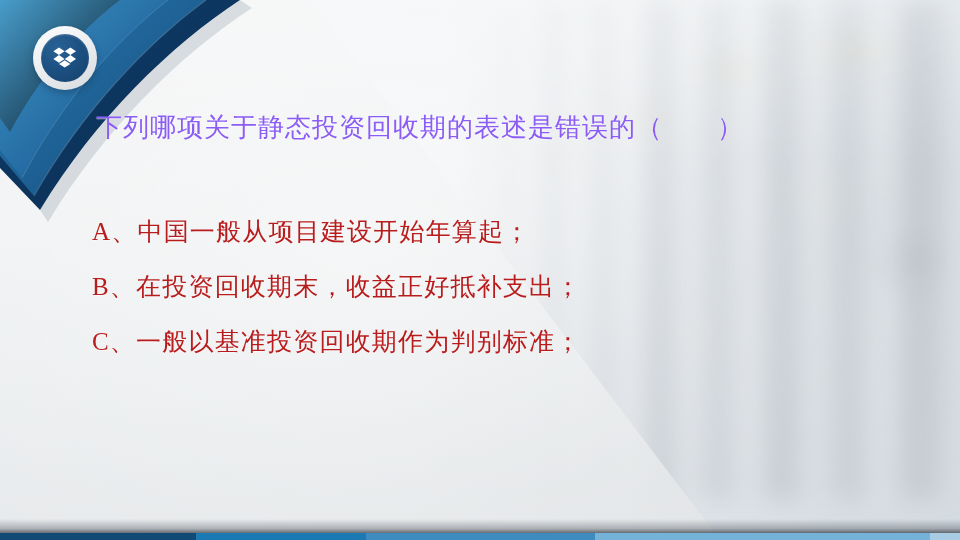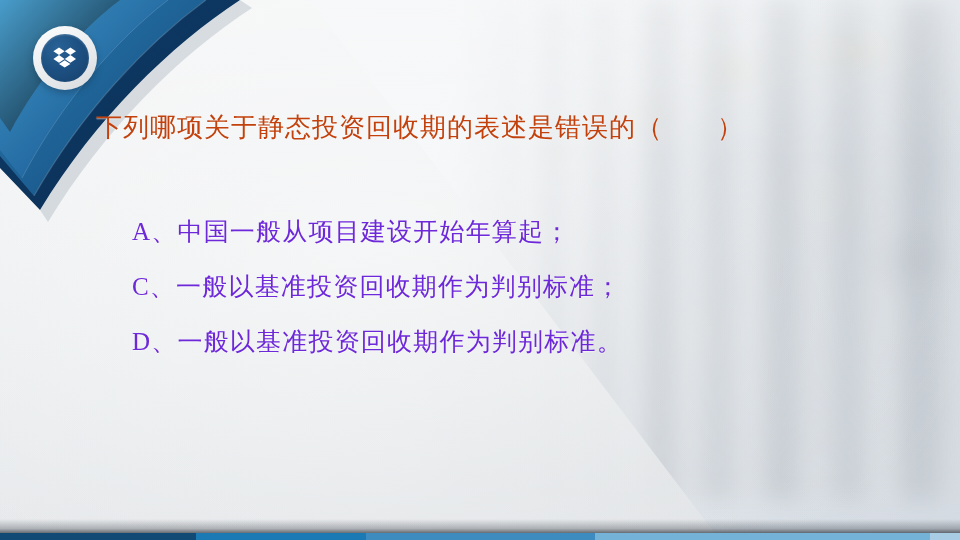--- a/index.html
+++ b/index.html
@@ -155,43 +155,42 @@
   }
   .badge-disc svg { display: block; }
 
   
   .question-title {
     position: absolute;
     left: 96px;
     top: 112px;
     font-size: 26px;
     line-height: 1.25;
-    color: #c2410c;
+    color: #8b5cf6;
     letter-spacing: 1px;
     white-space: nowrap;
     text-shadow: 0 1px 1px rgba(255,255,255,0.55);
   }
 
   .options {
     position: absolute;
     left: 92px;
     top: 204px;
     width: 760px;
   }
   .option-row {
     font-size: 25px;
     line-height: 1.0;
     height: 55px;
     display: flex;
     align-items: center;
-    color: #6d28d9;
+    color: #b91c1c;
     letter-spacing: 1.2px;
     white-space: nowrap;
     text-shadow: 0 1px 1px rgba(255,255,255,0.5);
-    margin-left: 40px;
   }
 
   
   .bottom-shadow {
     position: absolute;
     left: 0;
     right: 0;
     bottom: 7px;
     height: 14px;
     background: linear-gradient(180deg, rgba(40,48,58,0) 0%, rgba(40,48,58,0.30) 68%, rgba(25,32,42,0.62) 100%);
@@ -265,22 +264,22 @@
           <polygon points="6,16.9 11.7,20.6 17.4,16.9 11.7,13.2"></polygon>
         </g>
       </svg>
     </div>
   </div>
 
   <div class="question-title">下列哪项关于静态投资回收期的表述是错误的（　　）</div>
 
   <div class="options">
     <div class="option-row">A、中国一般从项目建设开始年算起；</div>
+    <div class="option-row">B、在投资回收期末，收益正好抵补支出；</div>
     <div class="option-row">C、一般以基准投资回收期作为判别标准；</div>
-    <div class="option-row">D、一般以基准投资回收期作为判别标准。</div>
   </div>
 
   <div class="bottom-shadow"></div>
   <div class="bottom-bar" id="bottom-bar">
       <div class="bar-seg" style="width: 196px; background: rgb(18, 74, 118);"></div>
       <div class="bar-seg" style="width: 170px; background: rgb(27, 121, 180);"></div>
       <div class="bar-seg" style="width: 229px; background: rgb(62, 140, 191);"></div>
       <div class="bar-seg" style="width: 335px; background: rgb(116, 178, 216);"></div>
       <div class="bar-seg" style="width: 30px; background: rgb(168, 204, 228);"></div>
     </div>

